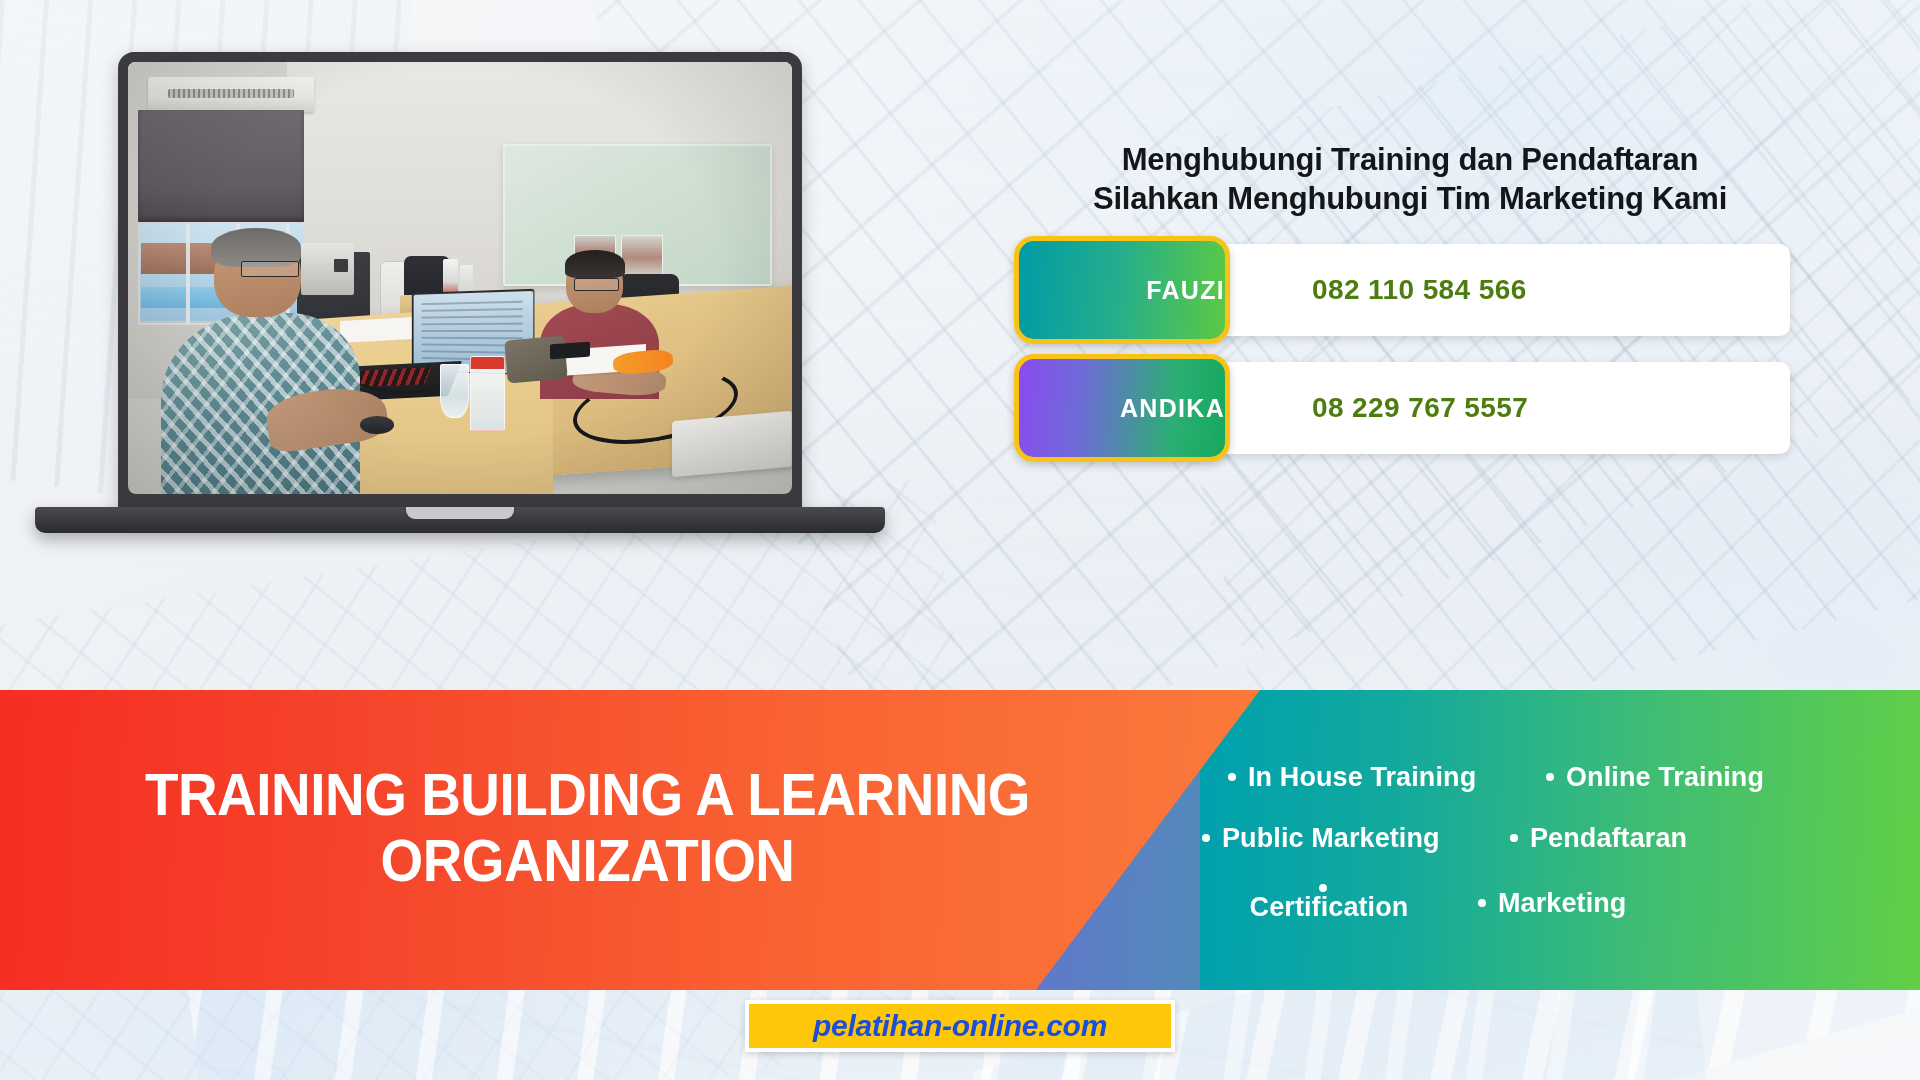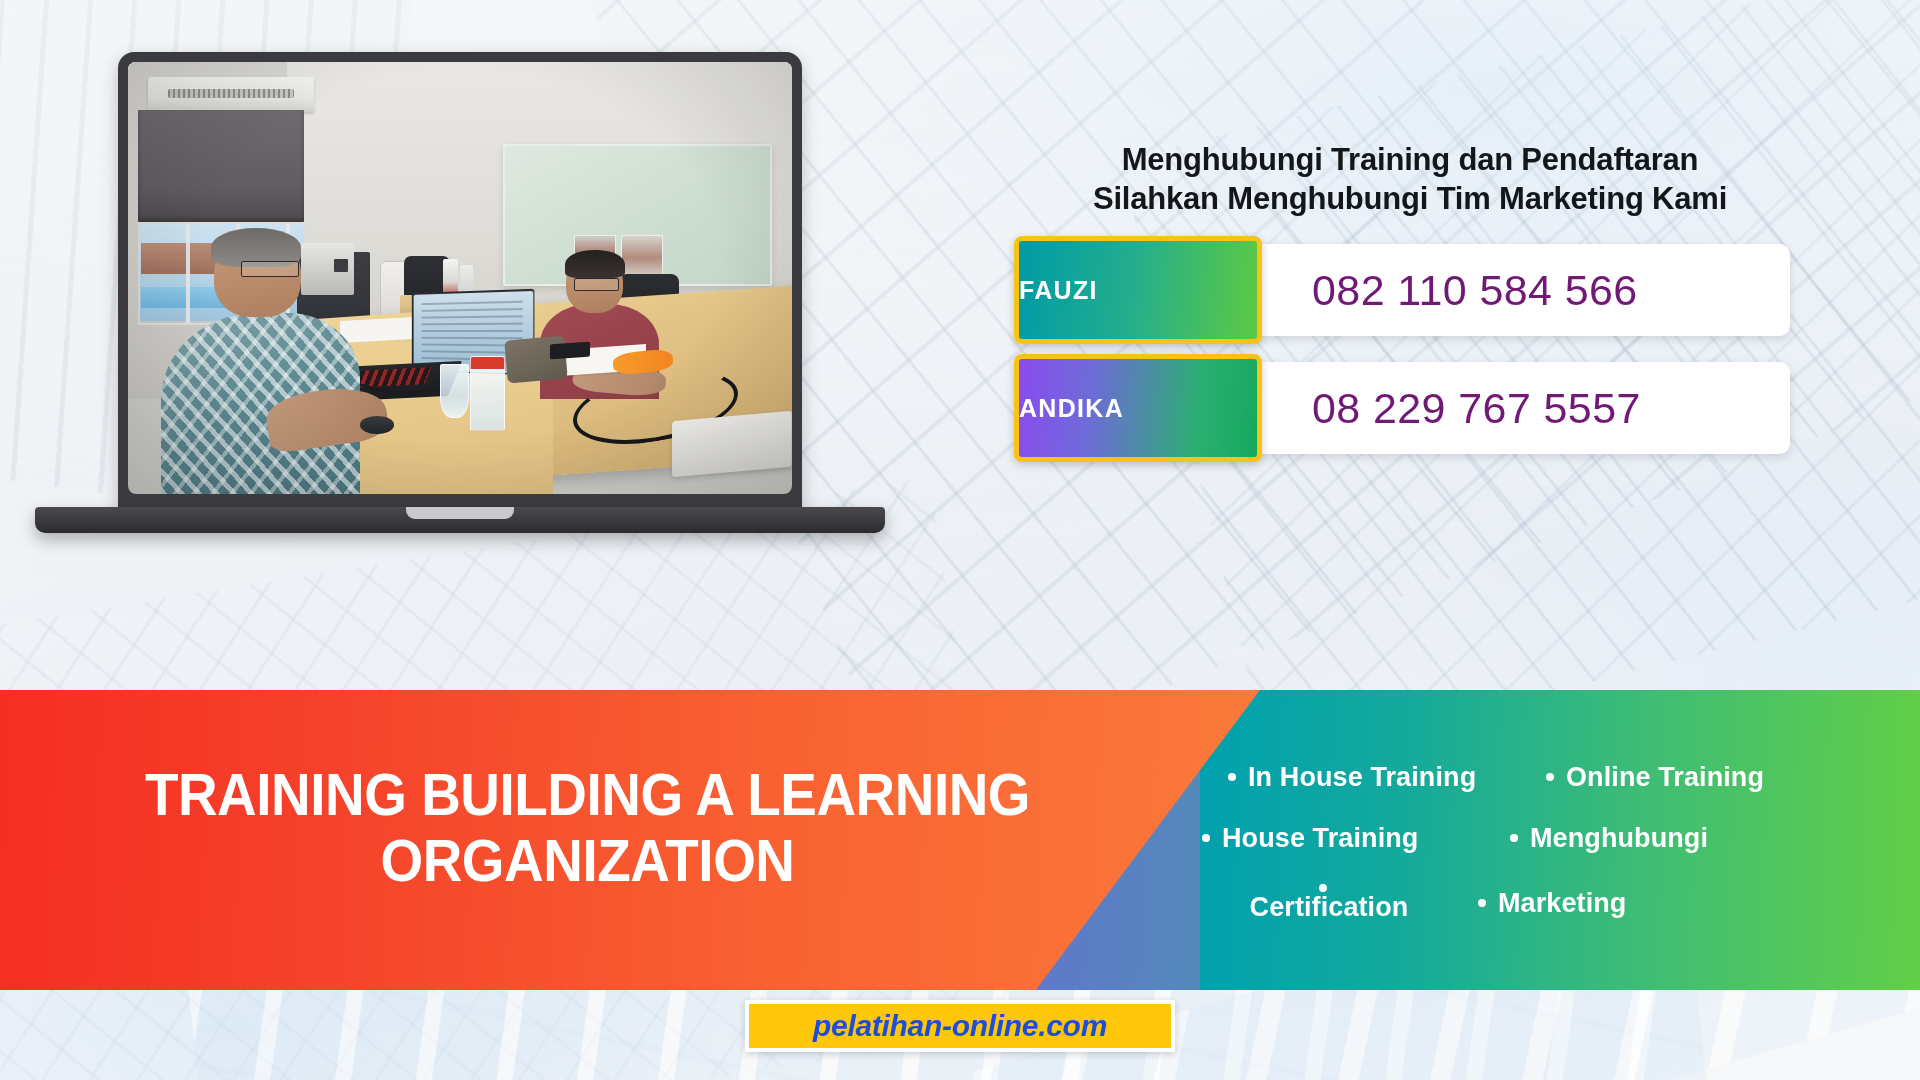--- a/index.html
+++ b/index.html
@@ -298,42 +298,42 @@
     background: #ffffff;
     border-radius: 10px;
     box-shadow: 0 3px 10px rgba(0,0,0,0.13);
     display: flex;
     align-items: center;
   }
   .contact-card:first-of-type { margin-top: 54px; }
   .name-badge {
     position: absolute;
     left: -16px; top: -8px;
-    width: 248px; height: 108px;
+    width: 216px; height: 108px;
     border: 5px solid #F9C216;
-    border-radius: 8px;
+    border-radius: 20px;
     display: flex;
     align-items: center;
-    justify-content: flex-start;
+    justify-content: flex-end;
     box-sizing: border-box;
     box-shadow: 0 3px 9px rgba(0,0,0,0.2);
   }
   .name-badge.g-fauzi  { background: linear-gradient(95deg, #009BA6 0%, #25AE8C 48%, #5CC943 100%); }
   .name-badge.g-andika { background: linear-gradient(95deg, #8A4BEF 0%, #6E6BD8 30%, #2BAF72 75%, #16A85E 100%); }
   .name-badge span {
     color: #ffffff;
     font-size: 25px;
     font-weight: bold;
     letter-spacing: 1.3px;
   }
   .phone {
     margin-left: 282px;
-    color: #701a75;
-    font-size: 43px;
-    font-weight: normal;
+    color: #4d7c0f;
+    font-size: 28px;
+    font-weight: bold;
     letter-spacing: 0.4px;
   }
 
   
   .banner {
     position: absolute;
     left: 0; top: 690px;
     width: 1920px; height: 300px;
   }
   
@@ -537,25 +537,25 @@
         <span>In House Training</span>
       </div>
       <div class="svc-item">
         <span class="dot"></span>
         <span>Online Training</span>
       </div>
     </div>
     <div class="svc-row r2">
       <div class="svc-item">
         <span class="dot"></span>
-        <span>House Training</span>
+        <span>Public Marketing</span>
       </div>
       <div class="svc-item">
         <span class="dot"></span>
-        <span>Menghubungi</span>
+        <span>Pendaftaran</span>
       </div>
     </div>
     <div class="svc-row r3">
       <div class="svc-item">
         <span class="dot"></span>
         <span>Certification</span>
       </div>
       <div class="svc-item">
         <span class="dot"></span>
         <span>Marketing</span>

